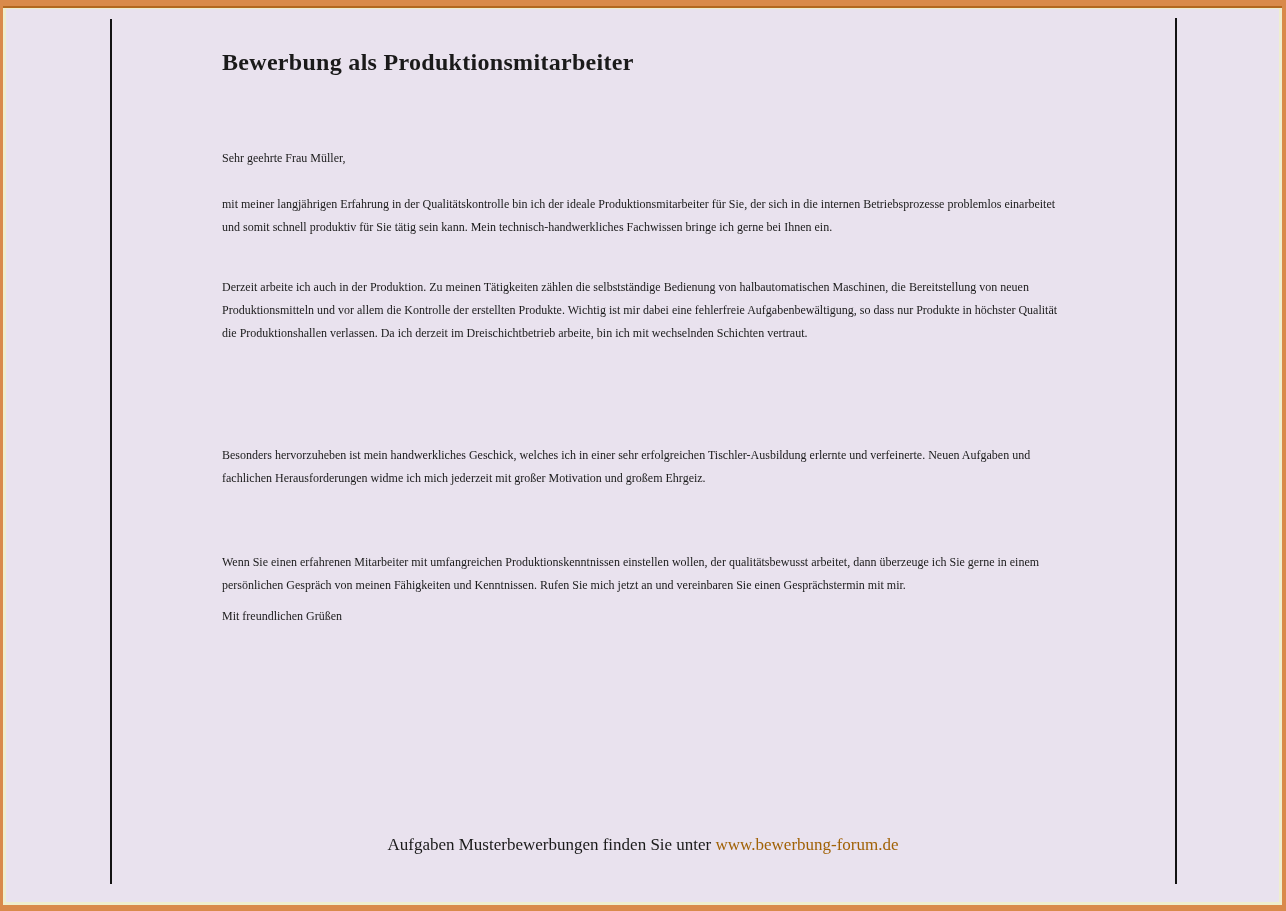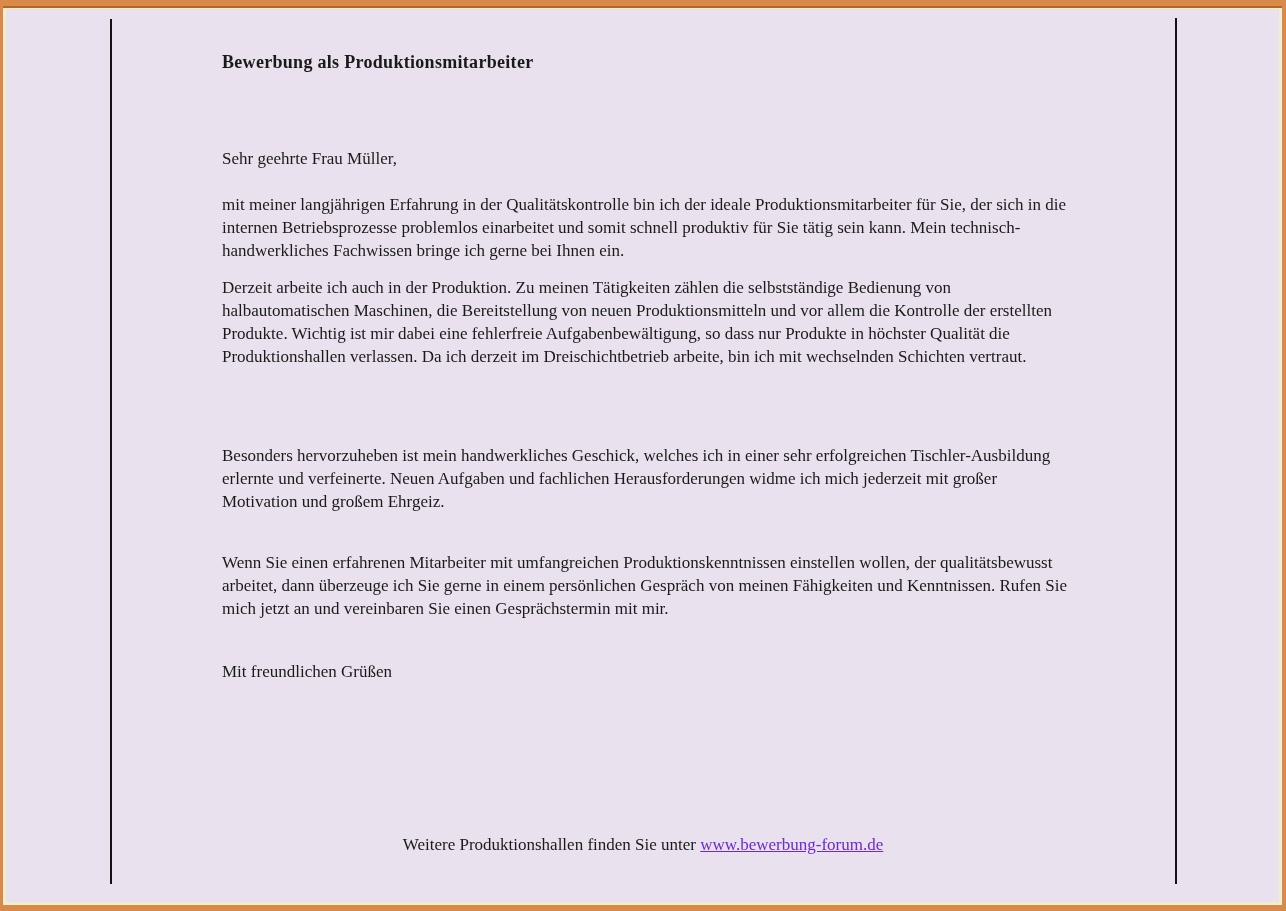--- a/index.html
+++ b/index.html
@@ -48,51 +48,50 @@
     background: #131313;
   }
   .rule-left  { left: 110px;  top: 19px; height: 865px; }
   .rule-right { left: 1175px; top: 18px; height: 866px; }
 
   .blk {
     position: absolute;
     left: 222px;
     width: 852px;
     margin: 0;
-    font-size: 17px;
+    font-size: 12px;
     line-height: 23px;
     text-align: left;
   }
   .title {
     top: 48px;
-    font-size: 18px;
+    font-size: 24px;
     line-height: 28px;
     font-weight: bold;
     letter-spacing: 0.3px;
   }
   .salutation { top: 147px; }
   .para-1 { top: 193px; }
   .para-2 { top: 276px; }
   .para-3 { top: 444px; }
   .para-4 { top: 511px; margin-top: 40px; }
-  .closing { top: 660px; }
+  .closing { top: 605px; }
 
   .footer {
     position: absolute;
     top: 833px;
     left: 0;
     right: 0;
     text-align: center;
     font-size: 17px;
     line-height: 23px;
     margin: 0;
   }
   .footer a.site-link {
-    color: #6d28d9;
-    text-decoration: underline;
+    color: #a16207;
     cursor: pointer;
   }
 </style>
 </head>
 <body>
 
 <div class="frame">
   <div class="cream"></div>
   <div class="frame-top-dark"></div>
 </div>
@@ -109,15 +108,15 @@
 
   <p class="blk para-2">Derzeit arbeite ich auch in der Produktion. Zu meinen Tätigkeiten zählen die selbstständige Bedienung von halbautomatischen Maschinen, die Bereitstellung von neuen Produktionsmitteln und vor allem die Kontrolle der erstellten Produkte. Wichtig ist mir dabei eine fehlerfreie Aufgabenbewältigung, so dass nur Produkte in höchster Qualität die Produktionshallen verlassen. Da ich derzeit im Dreischichtbetrieb arbeite, bin ich mit wechselnden Schichten vertraut.</p>
 
   <p class="blk para-3">Besonders hervorzuheben ist mein handwerkliches Geschick, welches ich in einer sehr erfolgreichen Tischler-Ausbildung erlernte und verfeinerte. Neuen Aufgaben und fachlichen Herausforderungen widme ich mich jederzeit mit großer Motivation und großem Ehrgeiz.</p>
 
   <p class="blk para-4">Wenn Sie einen erfahrenen Mitarbeiter mit umfangreichen Produktionskenntnissen einstellen wollen, der qualitätsbewusst arbeitet, dann überzeuge ich Sie gerne in einem persönlichen Gespräch von meinen Fähigkeiten und Kenntnissen. Rufen Sie mich jetzt an und vereinbaren Sie einen Gesprächstermin mit mir.</p>
 
   <p class="blk closing">Mit freundlichen Grüßen</p>
 
   <p class="footer">
-    <span>Weitere Produktionshallen finden Sie unter </span><a class="site-link">www.bewerbung-forum.de</a>
+    <span>Aufgaben Musterbewerbungen finden Sie unter </span><a class="site-link">www.bewerbung-forum.de</a>
   </p>
 </div>
 
 </body></html>

